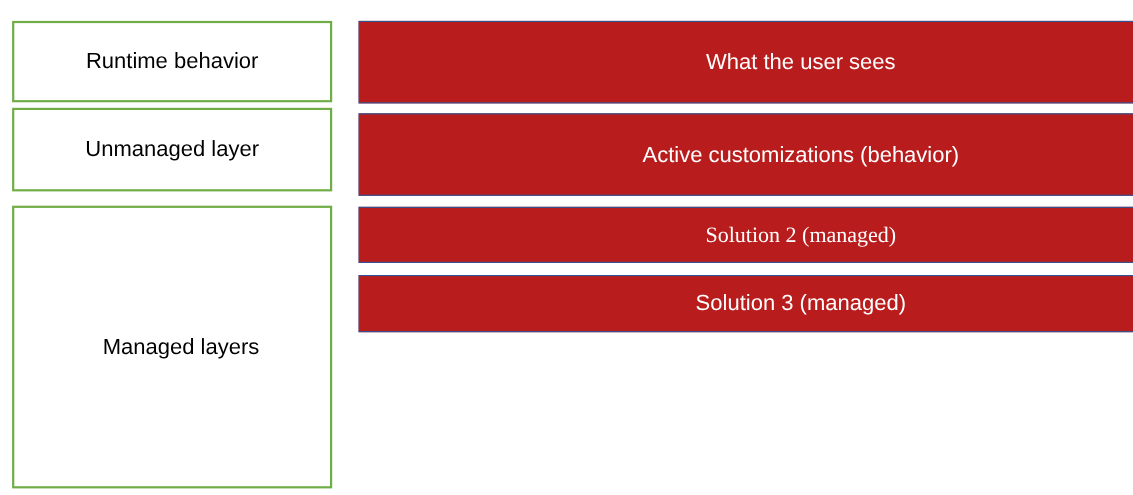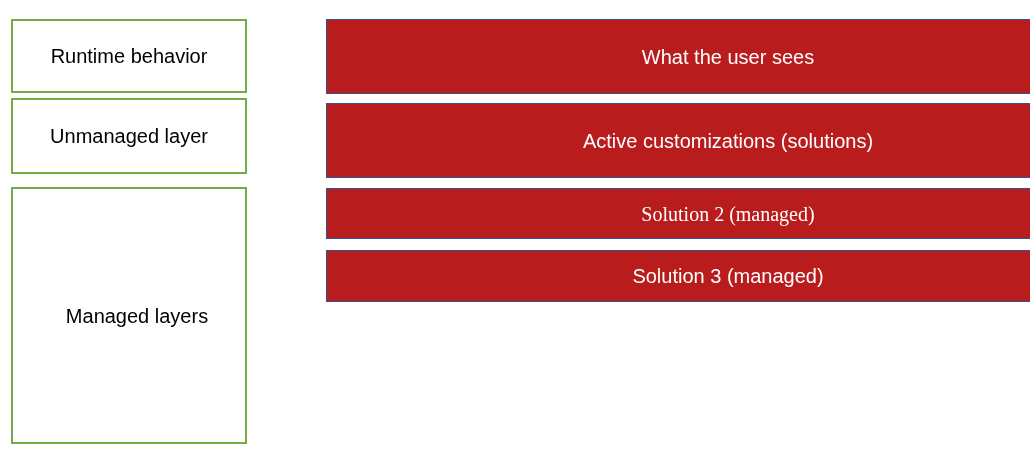--- a/index.html
+++ b/index.html
@@ -23,21 +23,21 @@
     justify-content: center;
     text-align: center;
     font-size: 20px;
     line-height: 1.2;
   }
   .left-box {
     background: #ffffff;
     border: 2px solid #70AD47;
     color: #000000;
     left: 11px;
-    width: 236px;
+    width: 291px;
   }
   .right-box {
     background: #b91c1c;
     border: 1.5px solid #2F5597;
     color: #ffffff;
     left: 326px;
     width: 804px;
   }
   .lbox-1 { top: 19px;  height: 74px;  }
   .lbox-2 { top: 98px;  height: 76px;  }
@@ -63,21 +63,21 @@
 
   <div class="box left-box lbox-3">
     <span>Managed layers</span>
   </div>
 
   <div class="box right-box rbox-1">
     <span>What the user sees</span>
   </div>
 
   <div class="box right-box rbox-2">
-    <span>Active customizations (solutions)</span>
+    <span>Active customizations (behavior)</span>
   </div>
 
   <div class="box right-box rbox-3">
     <span>Solution 2 (managed)</span>
   </div>
 
   <div class="box right-box rbox-4">
     <span>Solution 3 (managed)</span>
   </div>
 

